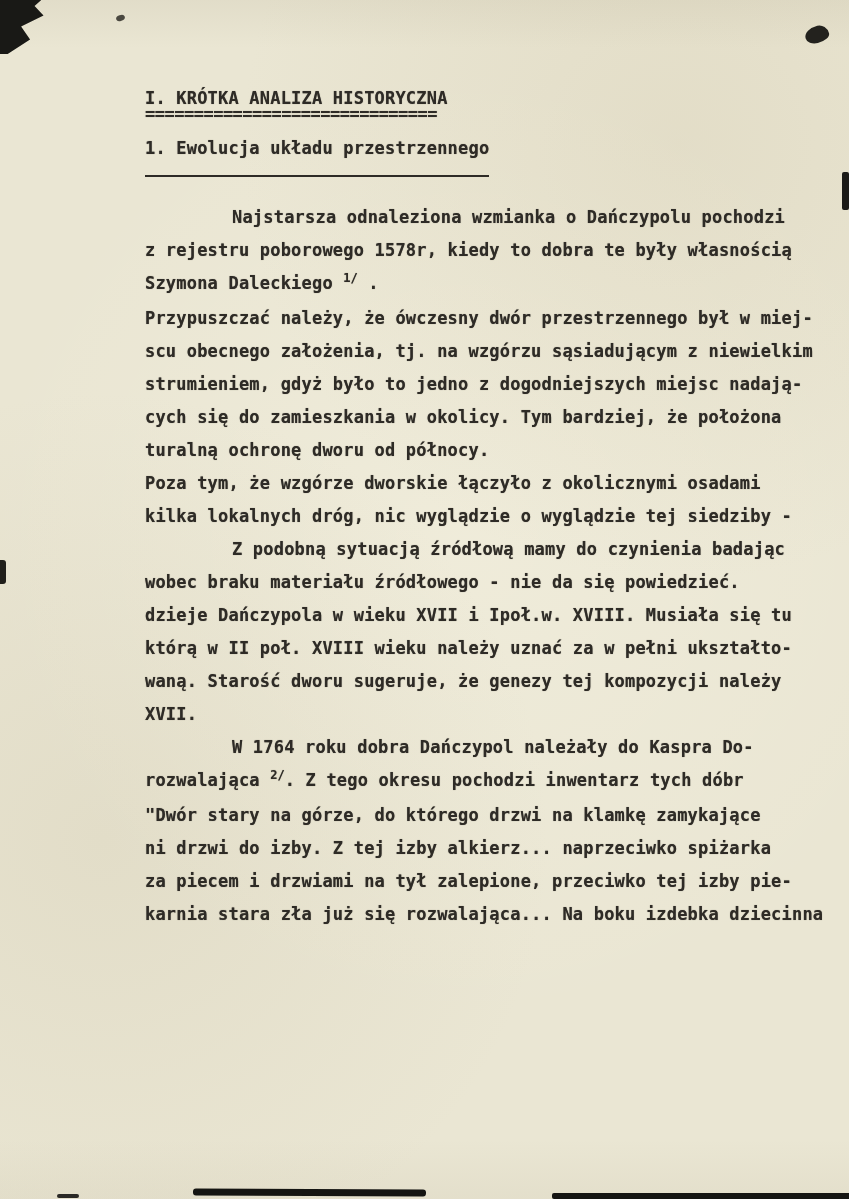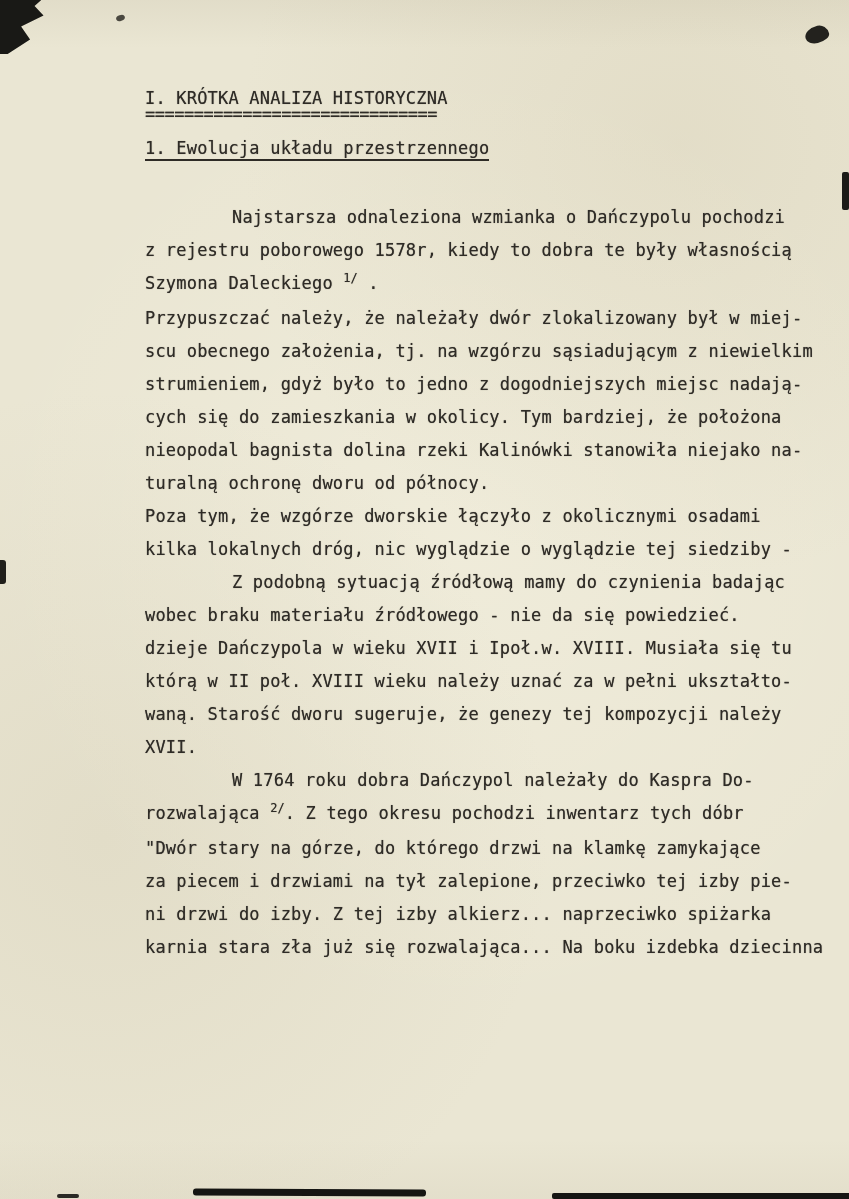--- a/index.html
+++ b/index.html
@@ -21,21 +21,21 @@
       radial-gradient(circle at 55% 45%, rgba(255,252,238,0.25), rgba(255,252,238,0) 60%);
     font-family: "DejaVu Sans Mono", monospace;
     color: #2e2b26;
   }
 
   .content {
     position: absolute;
     left: 145px;
     top: 88px;
     width: 680px;
-    font-weight: normal;
+    font-weight: bold;
     text-shadow: 0 0 0.8px rgba(46,43,38,0.65);
   }
 
   .doc-heading {
     font-size: 17px;
     line-height: 20px;
     letter-spacing: 0.2px;
     white-space: pre;
   }
   .heading-underline {
@@ -47,21 +47,21 @@
 
   .section-title-row {
     margin-top: 17px;
     line-height: 22px;
   }
   .section-title {
     font-size: 17px;
     letter-spacing: 0.2px;
     white-space: pre;
     border-bottom: 2px solid #2e2b26;
-    padding-bottom: 1px;
+    padding-bottom: 17px;
   }
 
   .doc-body {
     margin-top: 41px;
   }
   .line {
     font-size: 17px;
     line-height: 33px;
     letter-spacing: 0.2px;
     white-space: pre;
@@ -154,36 +154,35 @@
   <div class="content">
     <div class="doc-heading">I. KRÓTKA ANALIZA HISTORYCZNA</div>
     <div class="heading-underline">==============================</div>
     <div class="section-title-row">
       <span class="section-title">1. Ewolucja układu przestrzennego</span>
     </div>
     <div class="doc-body">
         <div class="line indent"><span>Najstarsza odnaleziona wzmianka o Dańczypolu pochodzi</span></div>
         <div class="line"><span>z rejestru poborowego 1578r, kiedy to dobra te były własnością</span></div>
         <div class="line"><span>Szymona Daleckiego </span><span class="sup">1/</span><span> .</span></div>
-        <div class="line"><span>Przypuszczać należy, że należały dwór zlokalizowany był w miej-</span></div>
+        <div class="line"><span>Przypuszczać należy, że ówczesny dwór przestrzennego był w miej-</span></div>
         <div class="line"><span>scu obecnego założenia, tj. na wzgórzu sąsiadującym z niewielkim</span></div>
         <div class="line"><span>strumieniem, gdyż było to jedno z dogodniejszych miejsc nadają-</span></div>
         <div class="line"><span>cych się do zamieszkania w okolicy. Tym bardziej, że położona</span></div>
-        <div class="line"><span>nieopodal bagnista dolina rzeki Kalinówki stanowiła niejako na-</span></div>
         <div class="line"><span>turalną ochronę dworu od północy.</span></div>
         <div class="line"><span>Poza tym, że wzgórze dworskie łączyło z okolicznymi osadami</span></div>
         <div class="line"><span>kilka lokalnych dróg, nic wyglądzie o wyglądzie tej siedziby -</span></div>
         <div class="line indent"><span>Z podobną sytuacją źródłową mamy do czynienia badając</span></div>
         <div class="line"><span>wobec braku materiału źródłowego - nie da się powiedzieć.</span></div>
         <div class="line"><span>dzieje Dańczypola w wieku XVII i Ipoł.w. XVIII. Musiała się tu</span></div>
         <div class="line"><span>którą w II poł. XVIII wieku należy uznać za w pełni ukształto-</span></div>
         <div class="line"><span>waną. Starość dworu sugeruje, że genezy tej kompozycji należy</span></div>
         <div class="line"><span>XVII.</span></div>
         <div class="line indent"><span>W 1764 roku dobra Dańczypol należały do Kaspra Do-</span></div>
         <div class="line"><span>rozwalająca </span><span class="sup">2/</span><span>. Z tego okresu pochodzi inwentarz tych dóbr</span></div>
         <div class="line"><span>"Dwór stary na górze, do którego drzwi na klamkę zamykające</span></div>
+        <div class="line"><span>ni drzwi do izby. Z tej izby alkierz... naprzeciwko spiżarka</span></div>
         <div class="line"><span>za piecem i drzwiami na tył zalepione, przeciwko tej izby pie-</span></div>
-        <div class="line"><span>ni drzwi do izby. Z tej izby alkierz... naprzeciwko spiżarka</span></div>
         <div class="line"><span>karnia stara zła już się rozwalająca... Na boku izdebka dziecinna</span></div>
       </div>
   </div>
 
 </div>
 
 </body></html>

